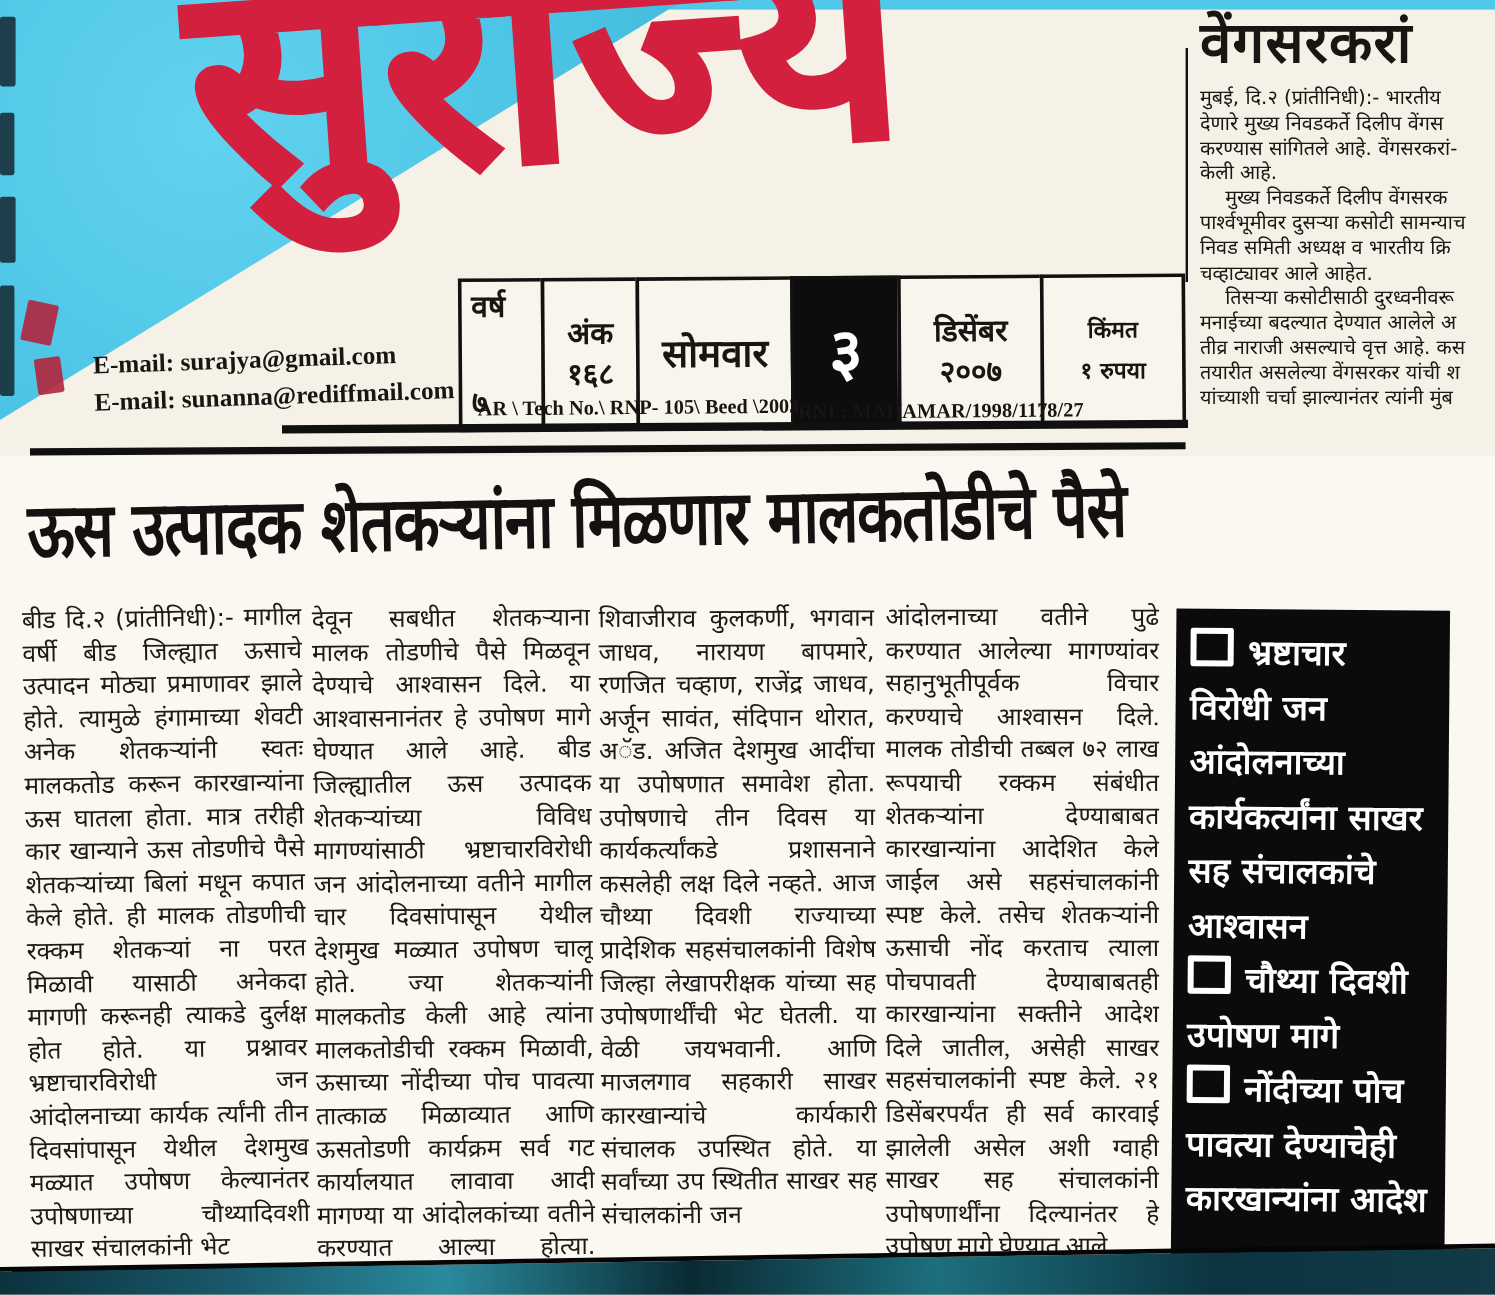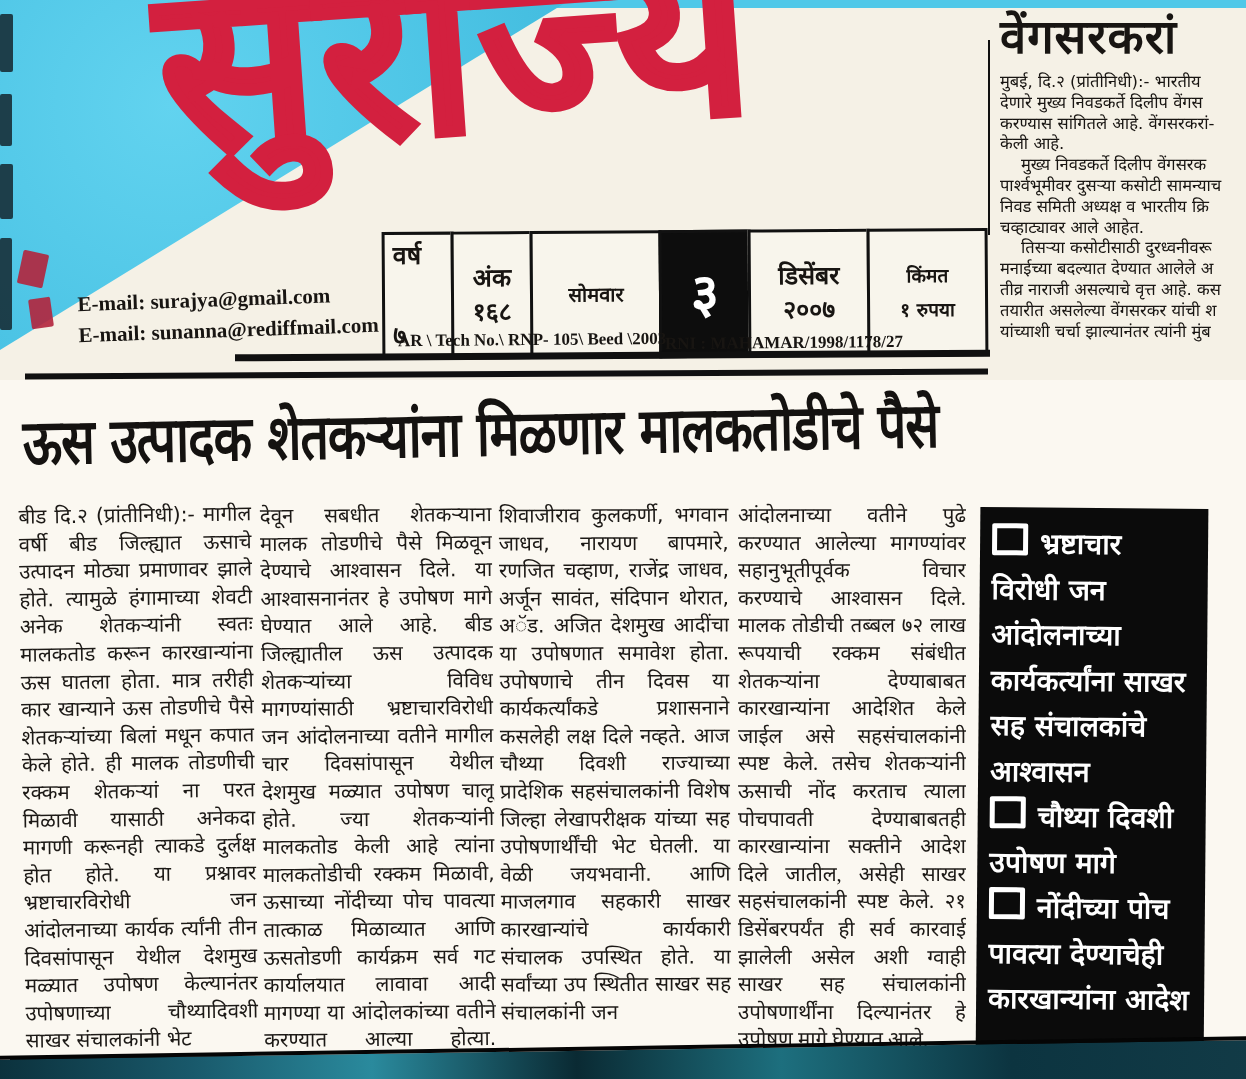--- a/index.html
+++ b/index.html
@@ -104,21 +104,21 @@
 
   <div class="info-table">
     <div class="info-cell c-varsh" style="flex:0 0 56px;">
       <span class="top">वर्ष</span>
       <span class="bottom">७</span>
     </div>
     <div class="info-cell" style="flex:0 0 72px;">
       <span class="top">अंक</span>
       <span class="bottom">१६८</span>
     </div>
-    <div class="info-cell" style="flex:0 0 122px;font-size:20px;">
+    <div class="info-cell" style="flex:0 0 122px;font-size:32px;">
       <span class="top">सोमवार</span>
     </div>
     <div class="info-cell inverted" style="flex:0 0 82px;">
       <span class="top">३</span>
     </div>
     <div class="info-cell" style="flex:0 0 112px;">
       <span class="top">डिसेंबर</span>
       <span class="bottom">२००७</span>
     </div>
     <div class="info-cell c-kimmat" style="flex:1;">

